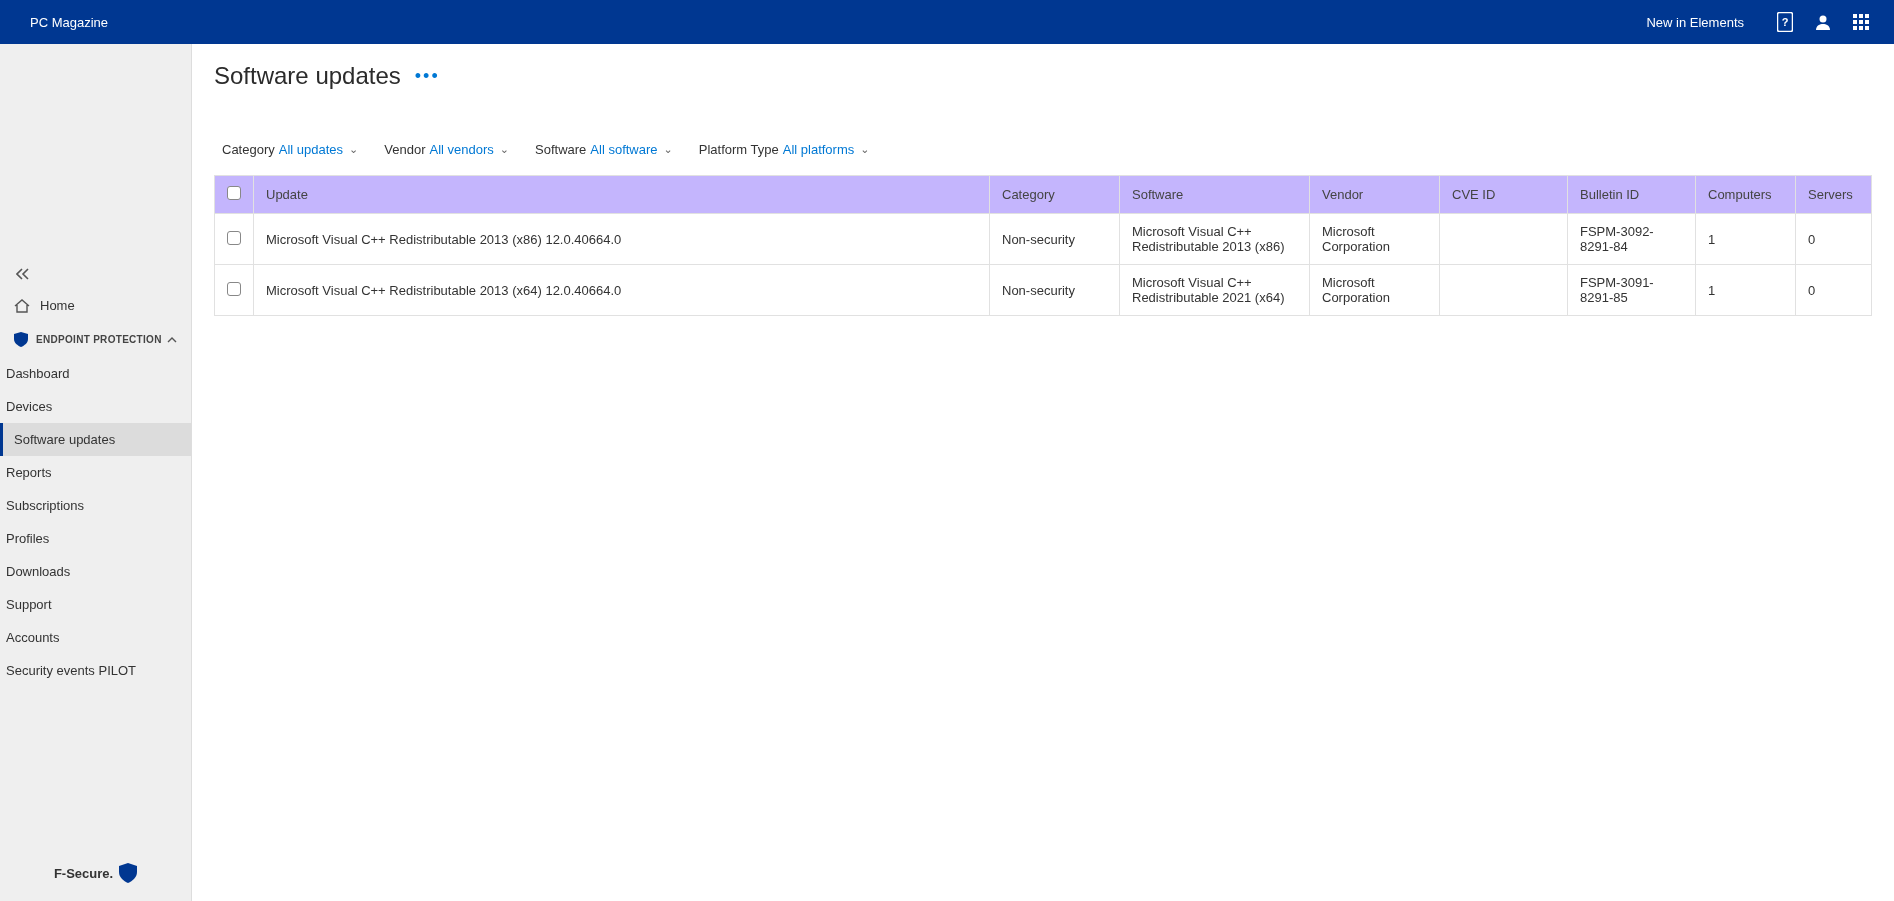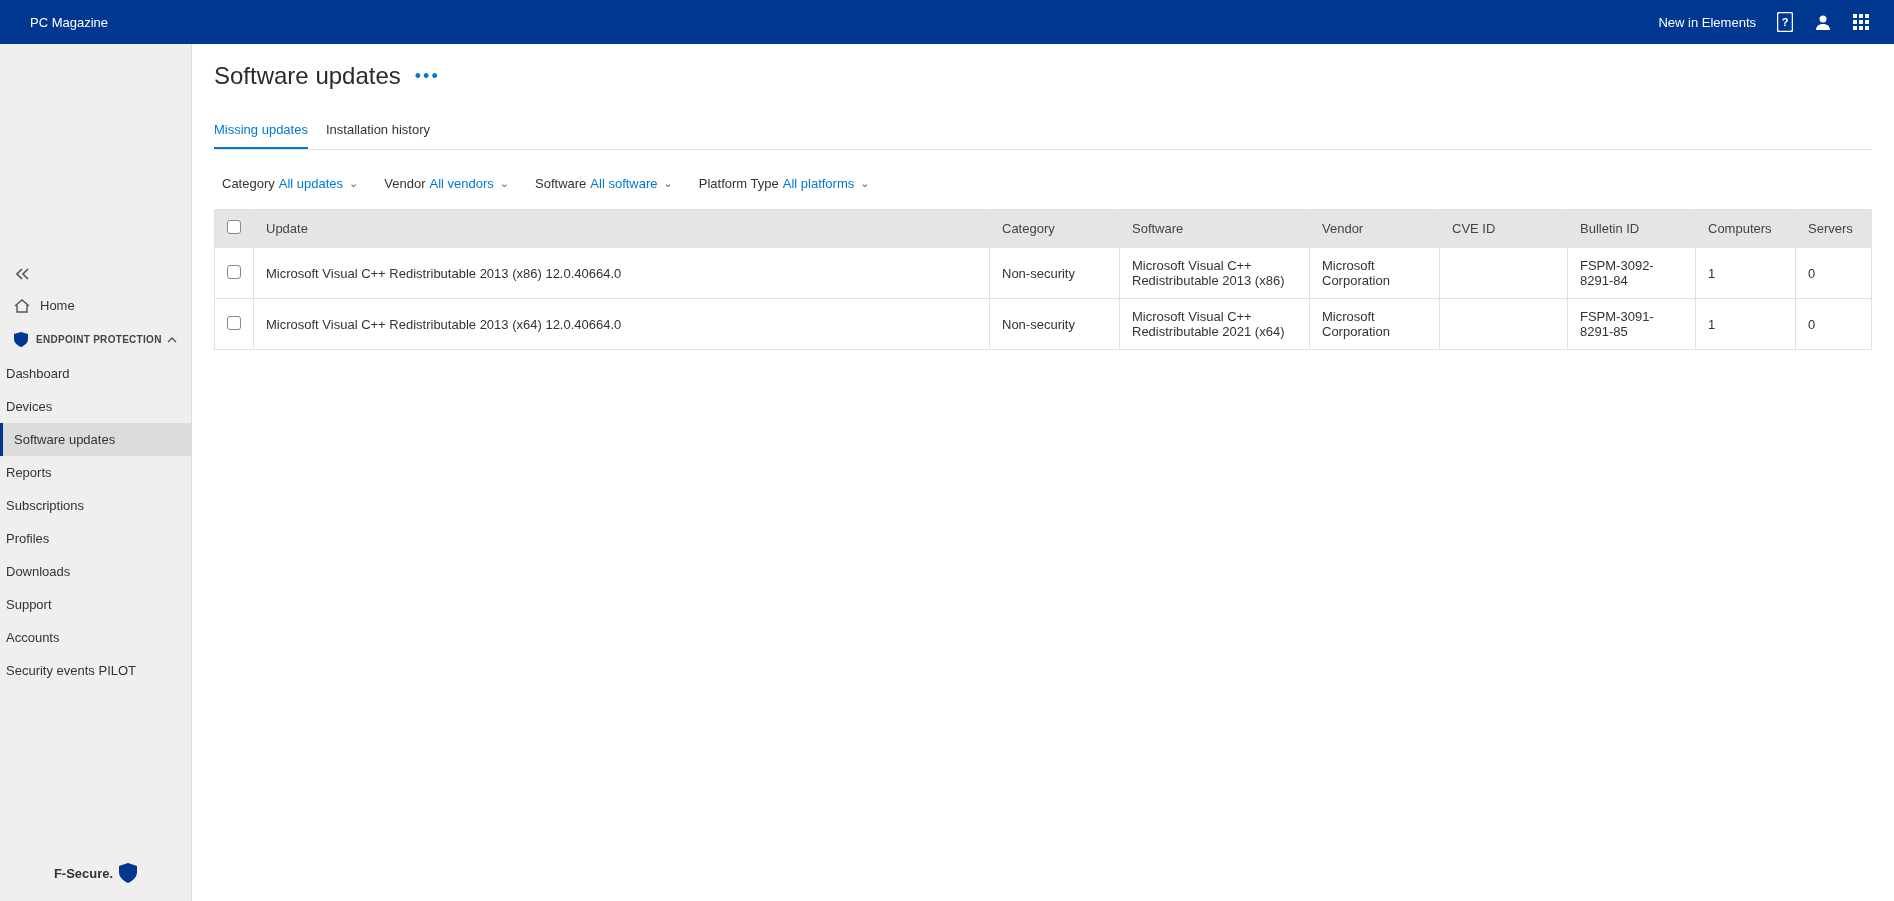--- a/index.html
+++ b/index.html
@@ -30,21 +30,21 @@
     border-right: 1px solid rgba(255,255,255,0.25);
     height: 100%;
   }
   .brand-logo {
     width: 20px; height: 22px;
     display:flex; align-items:center; justify-content:center;
   }
   .brand-text { font-size: 10px; font-weight: 700; letter-spacing: 0.3px; line-height: 12px; }
   .org-name { padding-left: 18px; font-size: 13px; }
   .topbar-spacer { flex: 1; }
-  .topbar-link { font-size: 13px; margin-right: 8px; cursor: pointer; }
+  .topbar-link { font-size: 13px; margin-right: 20px; cursor: pointer; }
   .topbar-icon {
     width: 34px; height: 34px;
     display:flex; align-items:center; justify-content:center;
     cursor:pointer; color:#fff;
     margin-left: 4px;
   }
 
   
   .main-wrap { display:flex; height: calc(100% - 44px); }
 
@@ -122,21 +122,21 @@
     font-size:13px;
   }
   table.updates th, table.updates td {
     border: 1px solid #e1e1e1;
     padding: 10px 12px;
     text-align:left;
     vertical-align: middle;
     color:#333;
   }
   table.updates th {
-    background: #e5e5e5;
+    background: #c4b5fd;
     font-weight: 400;
     color:#444;
   }
   .checkbox {
     width:14px; height:14px; border:1.5px solid #888; border-radius:3px;
     display:inline-block; cursor:pointer; background:#fff;
   }
   .col-check { width: 30px; text-align:center; }
   .col-category { width: 130px; }
   .col-software { width: 190px; }
@@ -257,24 +257,20 @@
       </span>
     </div>
   </div>
 
   <div class="content">
     <div class="page-title-row">
       <h1 class="page-title">Software updates</h1>
       <span class="more-dots">•••</span>
     </div>
 
-    <div class="tabs">
-      <div class="tab active"><span>Missing updates</span></div>
-      <div class="tab"><span>Installation history</span></div>
-    </div>
 
     <div class="filter-row">
       <div class="filter">
         <span>Category</span>
         <span class="val">All updates</span>
         <span class="chev">⌄</span>
       </div>
       <div class="filter">
         <span>Vendor</span>
         <span class="val">All vendors</span>

